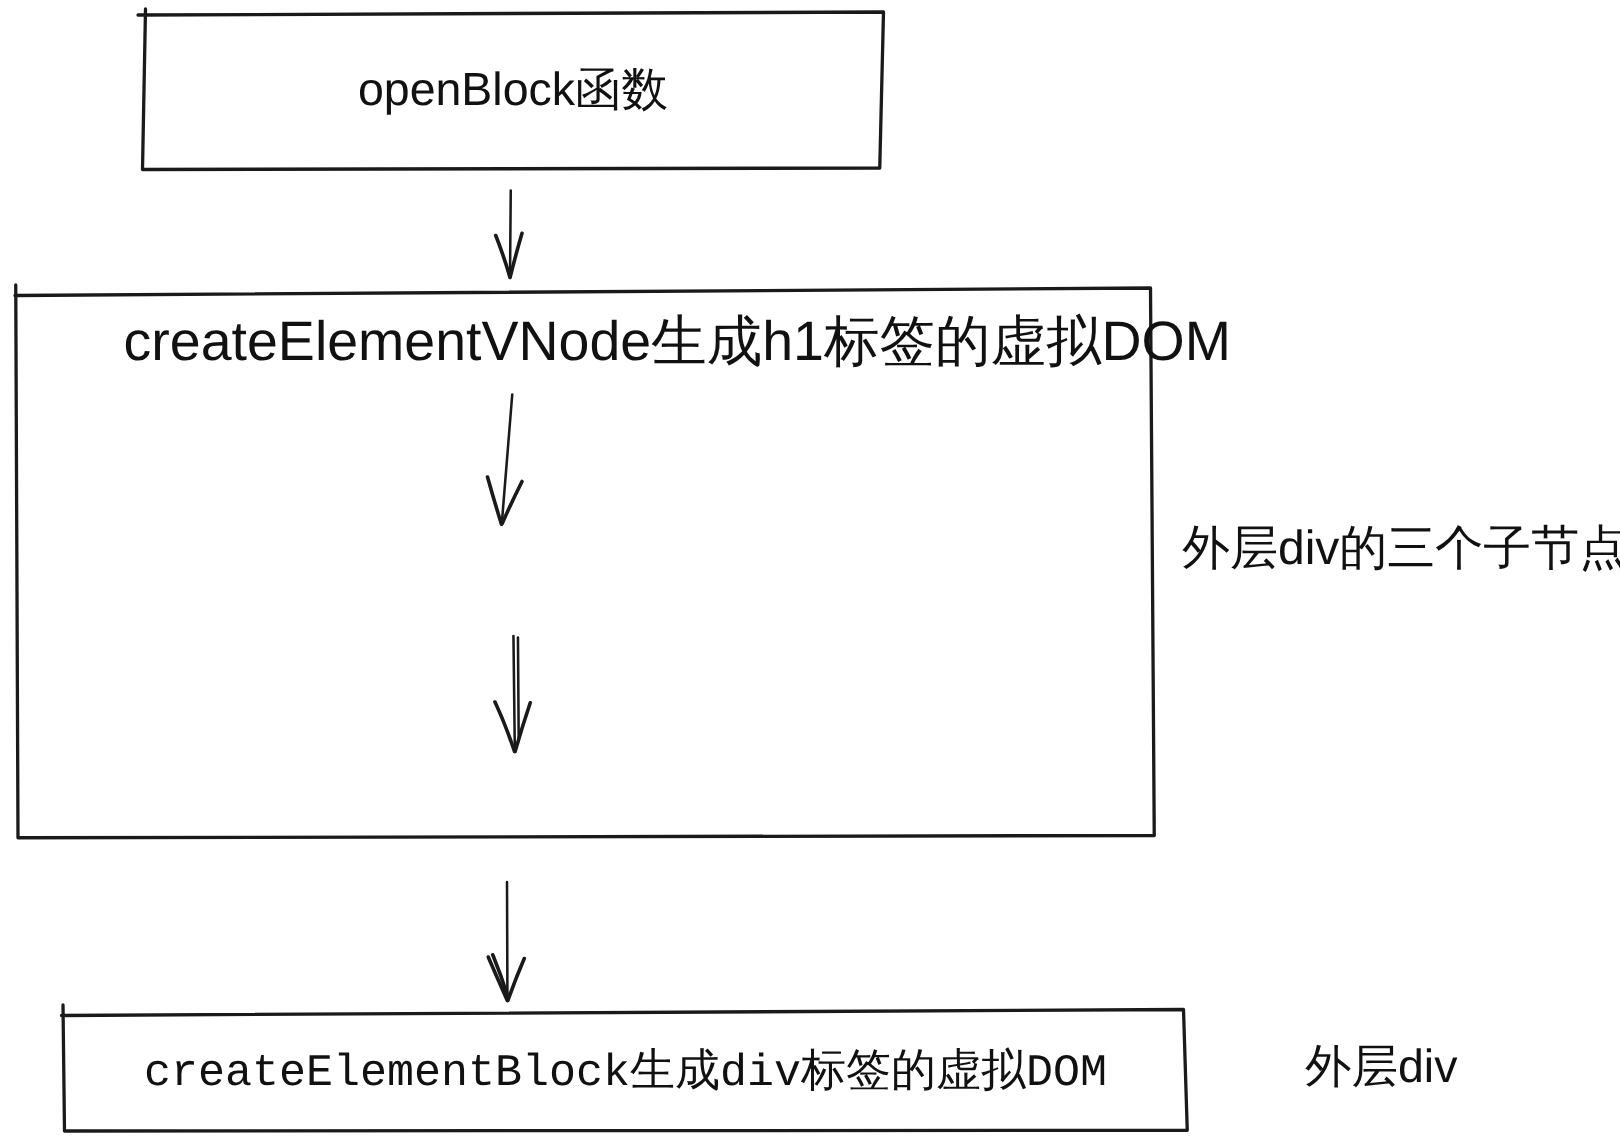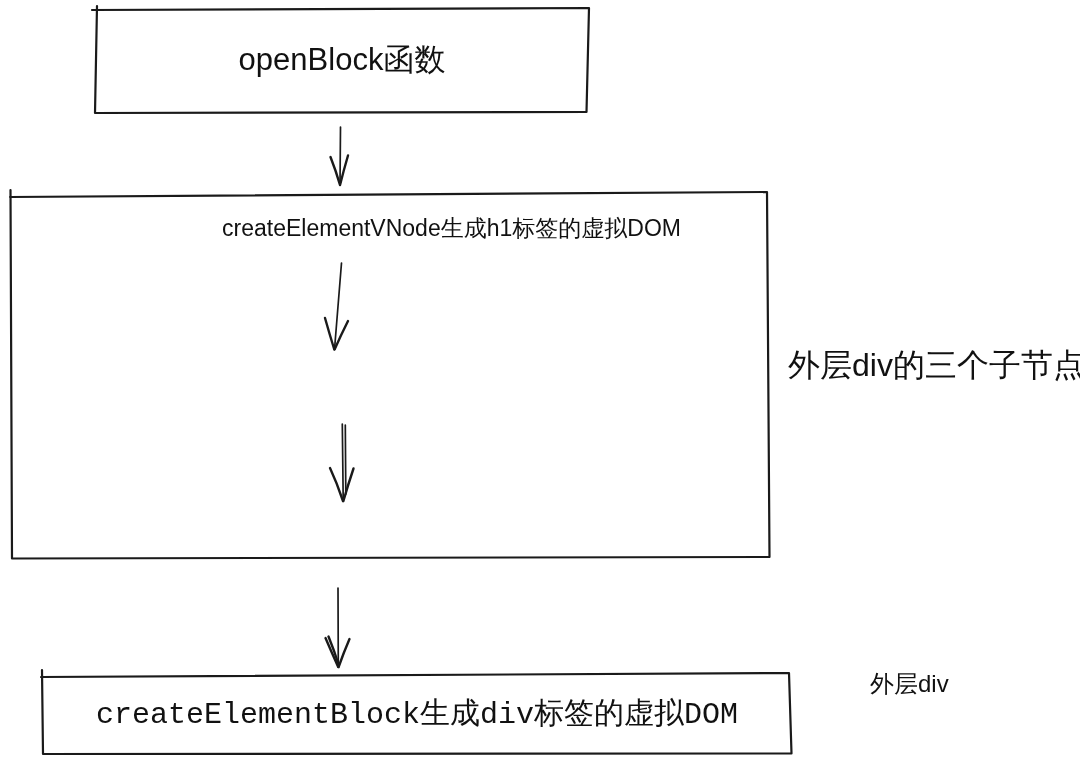--- a/index.html
+++ b/index.html
@@ -50,37 +50,37 @@
   }
   #t-open {
     left: 97px; top: 8px; width: 490px; height: 104px;
     font-size: 31px;
   }
   .rowlbl {
     left: 10px; width: 849px; height: 44px; line-height: 44px;
     text-align: center;
     padding-left: 34px;
     box-sizing: border-box;
-    font-size: 23px;
+    font-size: 37px;
   }
   #t-row1 { top: 206px; }
   #t-row2 { top: 366px; }
   #t-row3 { top: 514px; }
   #t-outer {
     left: 42px; top: 673px; width: 750px; height: 80px;
     font-size: 30px;
     font-family: Liberation Mono, monospace;
   }
   #t-note1 {
     left: 788px; top: 345px; height: 40px; line-height: 40px;
     font-size: 32px;
   }
   #t-note2 {
-    left: 870px; top: 664px; height: 40px; line-height: 40px;
-    font-size: 24px;
+    left: 870px; top: 691px; height: 40px; line-height: 40px;
+    font-size: 31px;
   }
 </style>
 </head>
 <body>
 
 <div class="canvas">
 
   <svg class="lines" viewBox="0 0 1080 765" aria-hidden="true">
 
     <path class="boxline" d="M92 10 L589 8 L586.5 112 L95 113 L97 6"></path>

